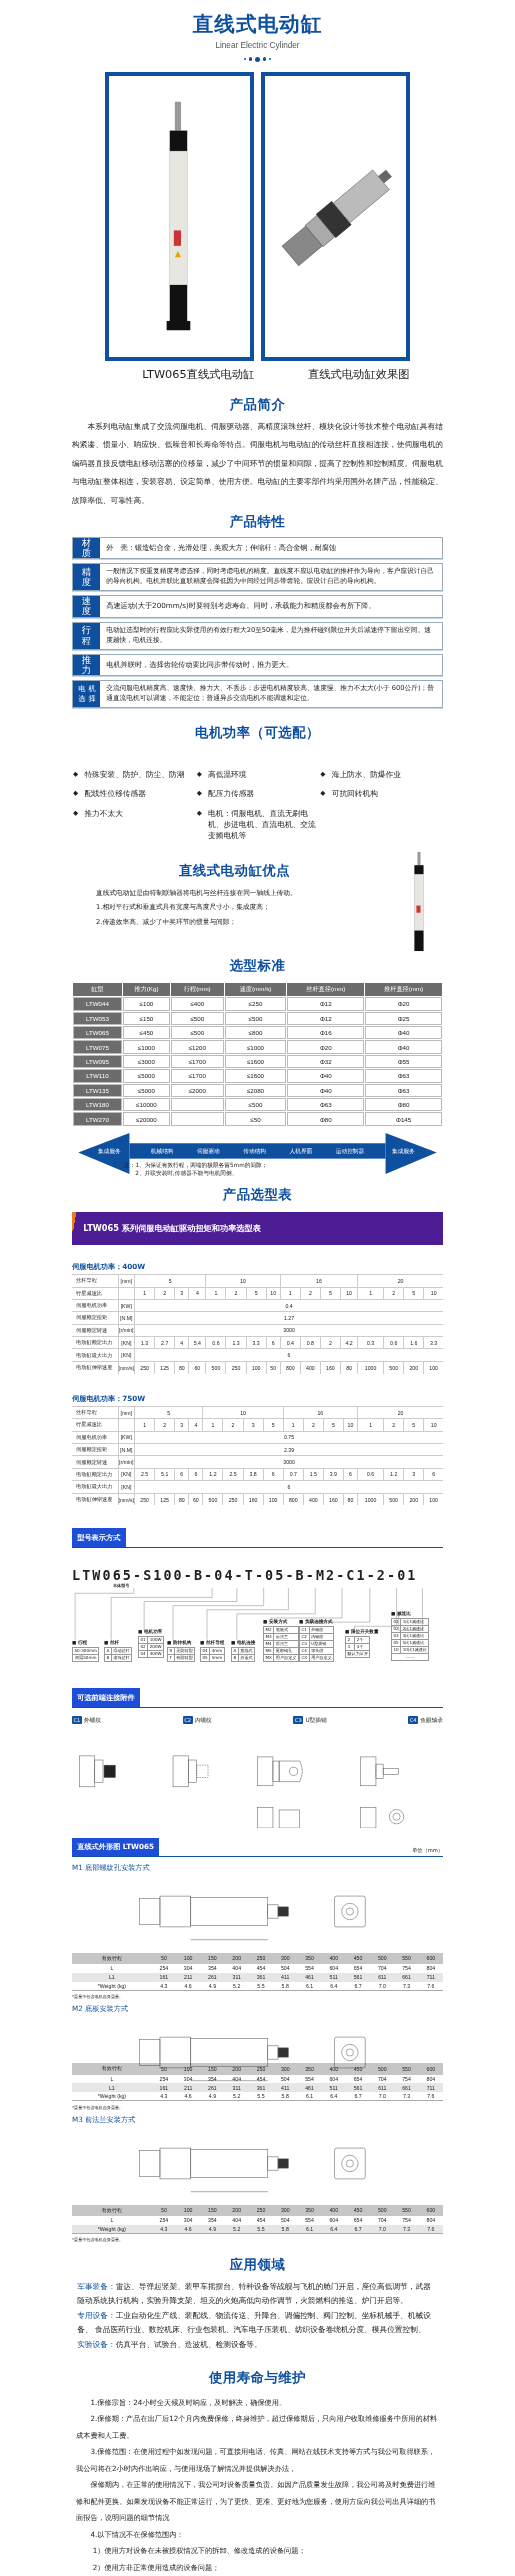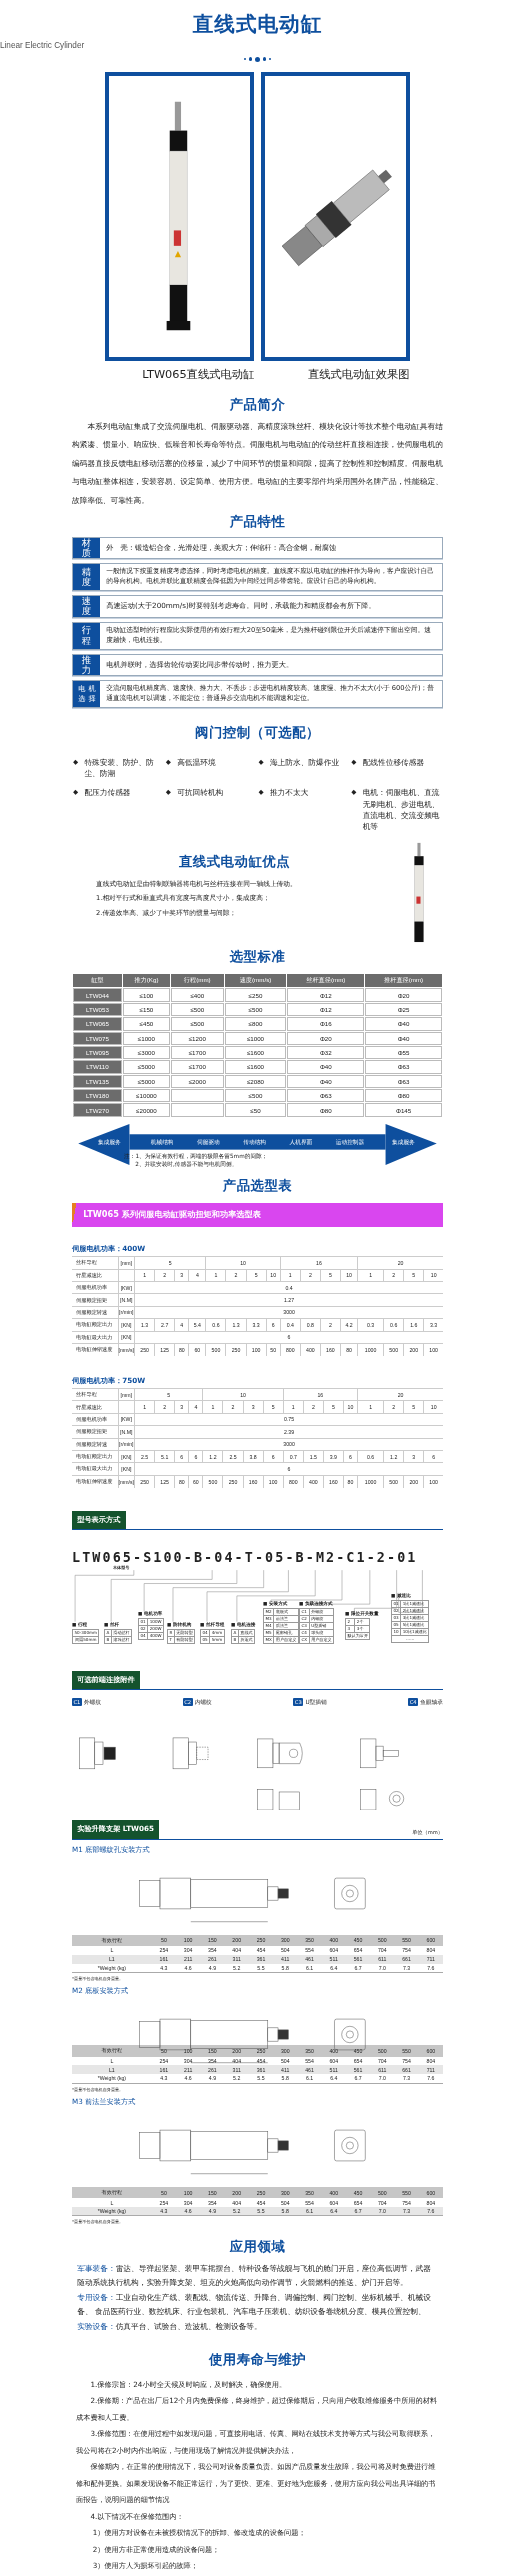--- a/index.html
+++ b/index.html
@@ -1,53 +1,53 @@
 <!DOCTYPE html>
 <html style="font-size:8.2px"><head>
 <meta charset="utf-8">
 <style>
 *{box-sizing:border-box;margin:0;padding:0}
 body{width:515px;background:#fff;font-family:"DejaVu Sans","Liberation Sans",sans-serif;color:#222}
 .page{width:515px;position:relative}
 .wrap{width:371px;margin:0 auto}
 .sec-title{color:#0e4f9e;font-weight:bold;text-align:center;font-size:13.4px;letter-spacing:0.5px}
 .hero-title{padding-top:10.3px;text-align:center;color:#0e4f9e;font-weight:bold;font-size:20.6px;letter-spacing:1px}
-.hero-sub{text-align:left;color:#555;font-size:8.2px;margin-top:3.1px;font-family:"Liberation Sans",sans-serif}
+.hero-sub{text-align:center;color:#555;font-size:8.2px;margin-top:3.1px;font-family:"Liberation Sans",sans-serif}
 .dots{display:flex;justify-content:center;align-items:center;gap:2.6px;margin-top:6.2px}
 .dots span{display:block;background:#0e4f9e;border-radius:50%}
 .photo-row{display:flex;justify-content:center;gap:6.2px;margin-top:10.3px}
 .photo-box{width:149px;height:289px;border:4.1px solid #0e4f9e;background:#fff;position:relative;outline:1.5px solid #fff;outline-offset:-7.2px}
 .photo-caps{display:flex;justify-content:center;gap:6.2px}
 .photo-caps div{width:149px;text-align:right;font-size:11.3px;margin-top:6.2px}
 .intro{font-size:7.7px;line-height:18.5px;text-indent:2em;margin-top:4.1px;text-align:justify}
 .feat{display:flex;border:0.5px solid #9ab;margin-top:4.1px;box-shadow:0 1px 0 #c8d3e0;min-height:20.6px}
 .feat .lab{width:27px;background:#0e4f9e;color:#fff;font-size:9.3px;display:flex;align-items:center;justify-content:center;text-align:center;letter-spacing:4.1px;padding-left:4.1px;line-height:10.3px;flex-shrink:0}
 .feat .lab.small{font-size:7.2px;letter-spacing:3.1px}
 .feat .txt{padding:3.1px 6.2px;font-size:6.7px;line-height:9.8px;display:flex;align-items:center}
-.opt{display:grid;grid-template-columns:1fr 1fr 1fr 1fr;row-gap:8.2px;margin-top:15px;font-size:7.7px}
+.opt{display:grid;grid-template-columns:1fr 1fr 1fr;row-gap:8.2px;margin-top:27px;font-size:7.7px}
 .opt div{padding-left:12.4px;position:relative;line-height:11.3px}
 .opt div::before{content:"◆";position:absolute;left:1px;top:0;font-size:6.7px}
 .adv{display:flex;margin-top:7.2px}
 .adv .l{flex:1;padding-left:24px;font-size:6.7px;line-height:14.4px}
 .adv .r{width:46px;height:108px;position:relative}
 .std{width:100%;border-collapse:separate;border-spacing:1px;margin-top:7.2px;font-size:6.2px;font-family:"Liberation Sans",sans-serif}
 .std th{background:#6c6c6c;color:#fff;height:13.4px;font-weight:normal}
 .std td{height:13.4px;text-align:center;border:0.5px solid #bbb;background:#fff}
 .std td.m{background:#6c6c6c;color:#fff}
 .arrow{position:relative;height:42px;margin-top:5.2px}
 .note{font-size:5.7px;line-height:8.2px;margin-left:52px}
-.banner{background:#d946ef;color:#fff;font-size:8.2px;font-weight:bold;height:24px;display:flex;align-items:center;padding-left:11.3px;position:relative;margin-top:7.2px}
+.banner{background:#4c1d95;color:#fff;font-size:8.2px;font-weight:bold;height:33px;display:flex;align-items:center;padding-left:11.3px;position:relative;margin-top:7.2px}
 .banner::before{content:"";position:absolute;left:0;top:0;width:4.1px;height:19.6px;background:linear-gradient(100deg,#e67e22 60%,transparent 60%)}
 .sub-h{color:#0e4f9e;font-weight:bold;font-size:7.2px;margin-top:9.3px}
 .sel{width:100%;border-collapse:collapse;font-size:5.2px;margin-top:2.1px;font-family:"Liberation Sans",sans-serif}
 .sel td{border-top:1px solid #ccc;height:12.4px;text-align:center;border-left:0.5px solid #ccc}
 .sel td.n{text-align:left;padding-left:4.1px;border-left:none;width:46px}
 .sel td.u{width:15.5px}
 .tab-head{display:flex;align-items:flex-end;border-bottom:1px solid #0e4f9e;margin-top:23px}
-.tab-head .t{background:#14532d;color:#fff;font-weight:bold;font-size:7.2px;padding:4.1px 5.2px}
+.tab-head .t{background:#1d4ed8;color:#fff;font-weight:bold;font-size:7.2px;padding:4.1px 5.2px}
 .tab-head .unit{margin-left:auto;font-size:5.2px;padding-bottom:2.1px}
 .model-code{font-family:"DejaVu Sans Mono",monospace;font-size:13.4px;font-weight:bold;letter-spacing:2.1px;margin-top:20.6px;white-space:nowrap}
 .codes{position:relative;height:93px;font-size:4.1px}
 .cb{position:absolute;top:41px}
 .cb .h{font-weight:bold;font-size:4.6px;margin-bottom:1.5px}
 .cb .h::before{content:"■ ";}
 .cb table{border-collapse:collapse}
 .cb td{border:0.5px solid #999;padding:0.5px 1.5px;font-size:4.1px;white-space:nowrap}
 .acc{display:flex;justify-content:space-between;margin-top:9.3px;font-size:5.7px}
 .acc .b{background:#0e4f9e;color:#fff;padding:1px 1.5px;border-radius:1px;margin-right:2.1px;font-size:5.2px}
@@ -136,21 +136,21 @@
       <div class="feat">
           <div class="lab">推力</div>
           <div class="txt" style="font-size:7.2px">电机并联时，选择齿轮传动要比同步带传动时，推力更大。</div>
         </div>
       <div class="feat">
           <div class="lab small">电机选择</div>
           <div class="txt">交流伺服电机精度高、速度快、推力大、不丢步；步进电机精度较高、速度慢、推力不太大(小于 600公斤)；普通直流电机可以调速，不能定位；普通异步交流电机不能调速和定位。</div>
         </div>
     </div>
 
-    <div class="sec-title" style="margin-top:15.5px">阀门控制（可选配）</div>
+    <div class="sec-title" style="margin-top:15.5px">电机功率（可选配）</div>
     <div class="opt">
       <div>特殊安装、防护、防尘、防潮</div>
       <div>高低温环境</div>
       <div>海上防水、防爆作业</div>
       <div>配线性位移传感器</div>
       <div>配压力传感器</div>
       <div>可抗回转机构</div>
       <div>推力不太大</div>
       <div>电机：伺服电机、直流无刷电机、步进电机、直流电机、交流变频电机等</div>
     </div>
@@ -716,21 +716,21 @@
           <rect x="360" y="160" width="30" height="40"></rect>
             <rect x="402" y="165" width="40" height="35"></rect>
           <rect x="560" y="160" width="30" height="40"></rect>
             <circle cx="630" cy="178" r="14"></circle>
             <circle cx="630" cy="178" r="7"></circle>
         </g>
       </svg>
     </div>
 
     <div class="tab-head" style="margin-top:10.3px">
-        <div class="t">实验升降支架  LTW065</div>
+        <div class="t">直线式外形图  LTW065</div>
         <div class="unit">单位（mm）</div>
       </div>
 
     <div id="mounts">
         <div class="mtitle">M1 底部螺纹孔安装方式</div>
         <div class="drawing" style="height:77px;border:none;background:#fff"><svg width="371" height="77" viewBox="0 0 720 150">
             <g stroke="#555" fill="none">
               <rect x="130" y="50" width="40" height="50"></rect>
               <rect x="170" y="45" width="60" height="60"></rect>
               <rect x="230" y="48" width="150" height="54"></rect>

